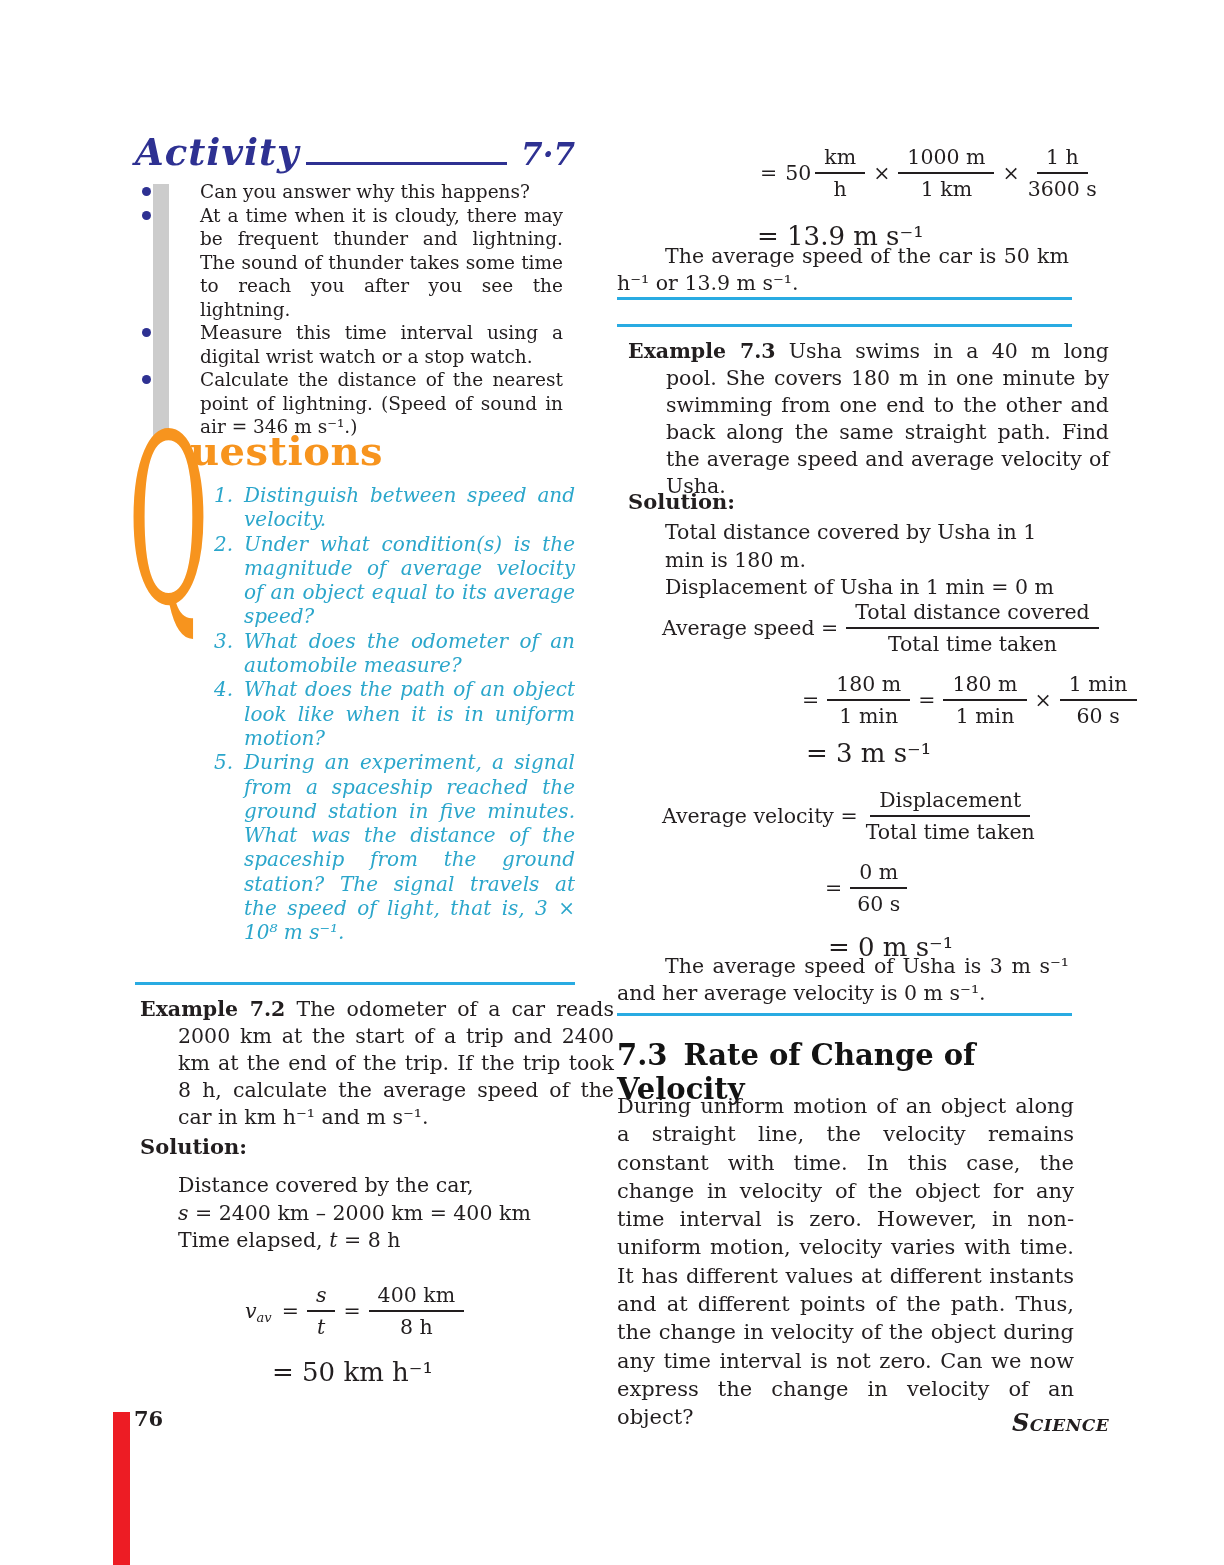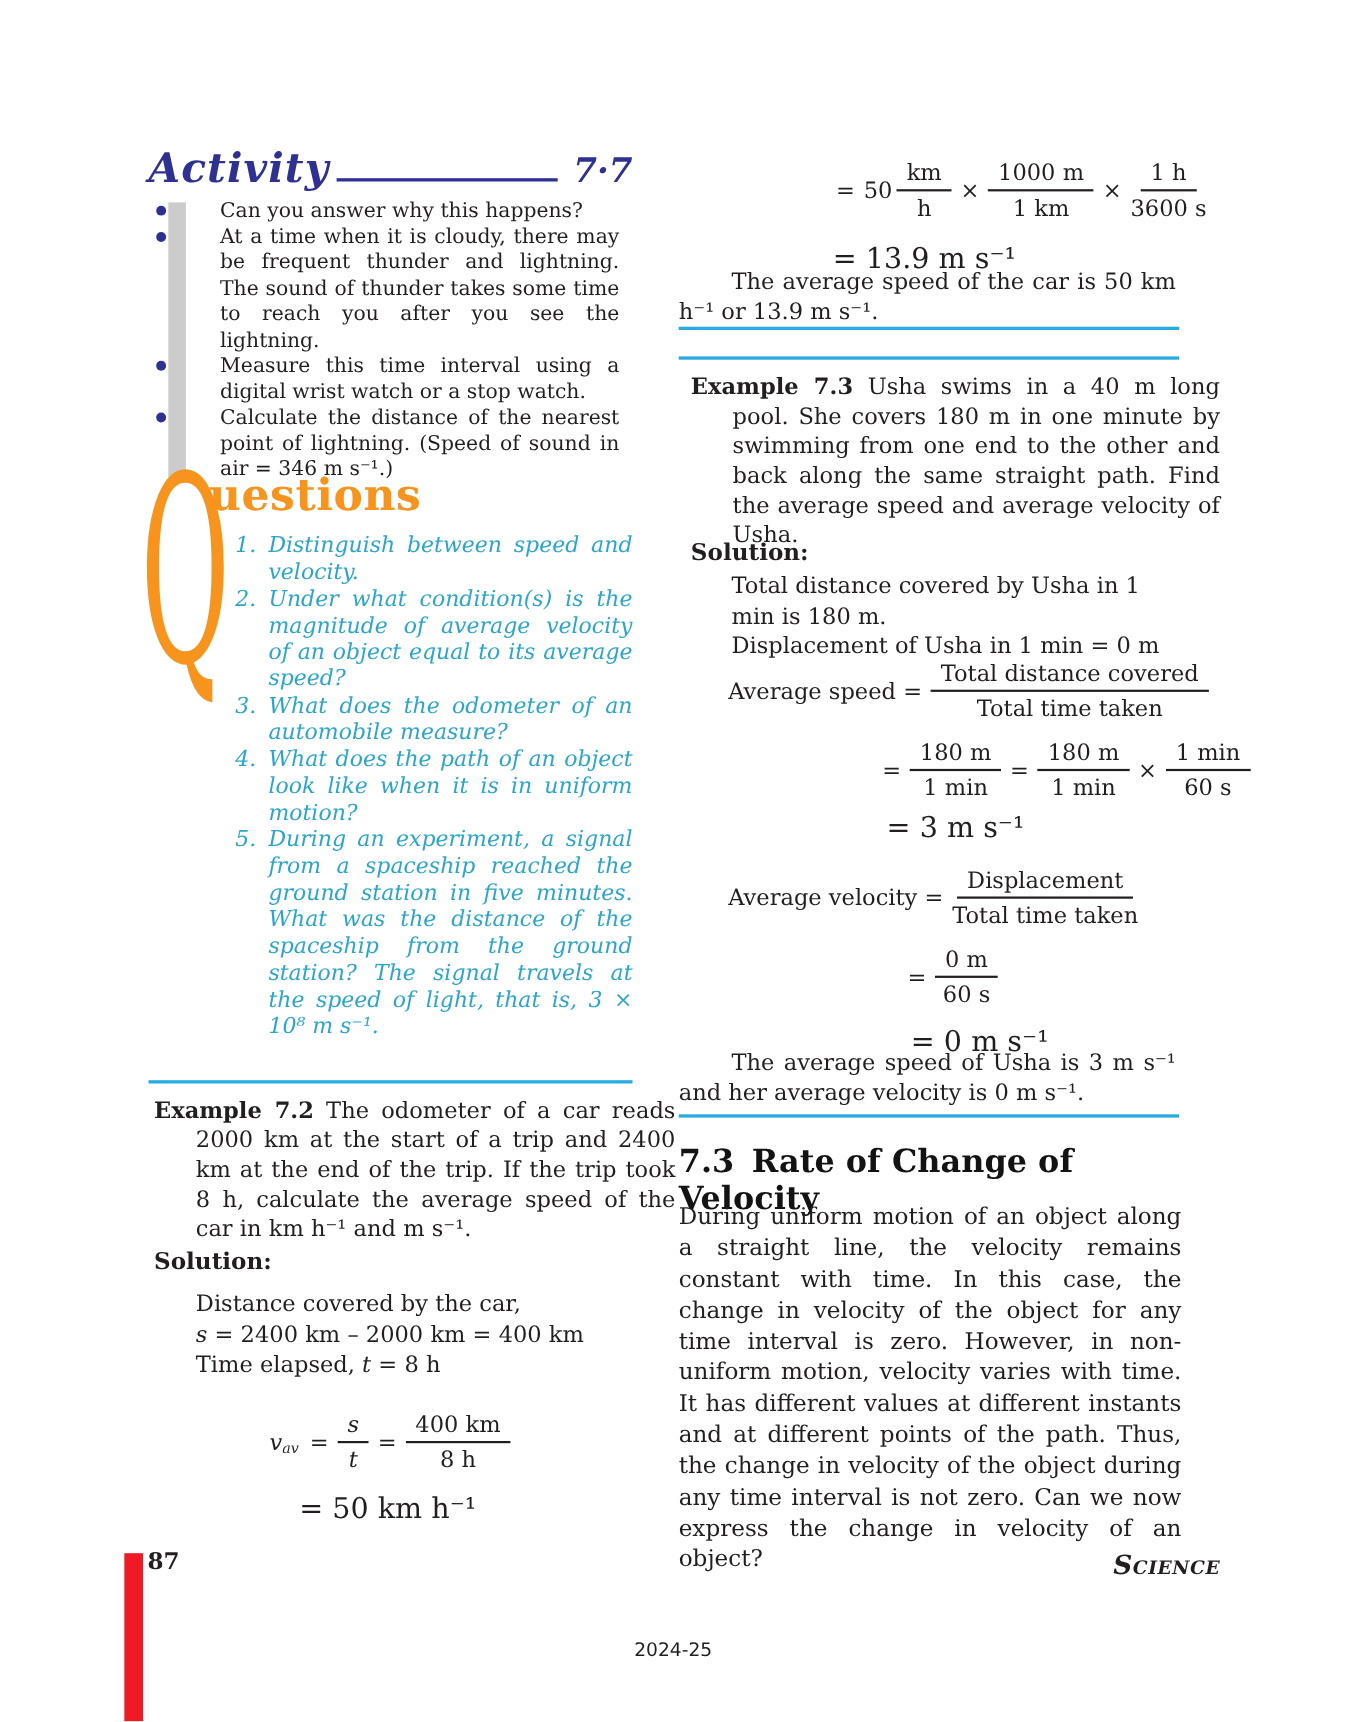--- a/index.html
+++ b/index.html
@@ -236,17 +236,16 @@
 
   <div class="hline" style="left:617px;top:1013px;width:455px;"></div>
 
   <div class="abs sec-heading" style="left:617px;top:1038px;width:460px;">
     <span>7.3</span><span class="sp"></span><span>Rate of Change of Velocity</span>
   </div>
 
   <p class="abs sec-body" style="left:617px;top:1092px;width:457px;margin:0;">During uniform motion of an object along a straight line,  the velocity remains constant with time. In this case, the change in velocity of the object for any time interval is zero. However, in non-uniform motion, velocity varies with time. It has different values at different instants and at different points of the path. Thus, the change in velocity of the object during any time interval is not zero. Can we now express the change in velocity of an object?</p>
 
   <div class="red-bar"></div>
-  <div class="page-num">87</div>
+  <div class="page-num">76</div>
   <div class="book-name">Science</div>
-  <div class="year">2024-25</div>
 
 </div>
 
 </body></html>

